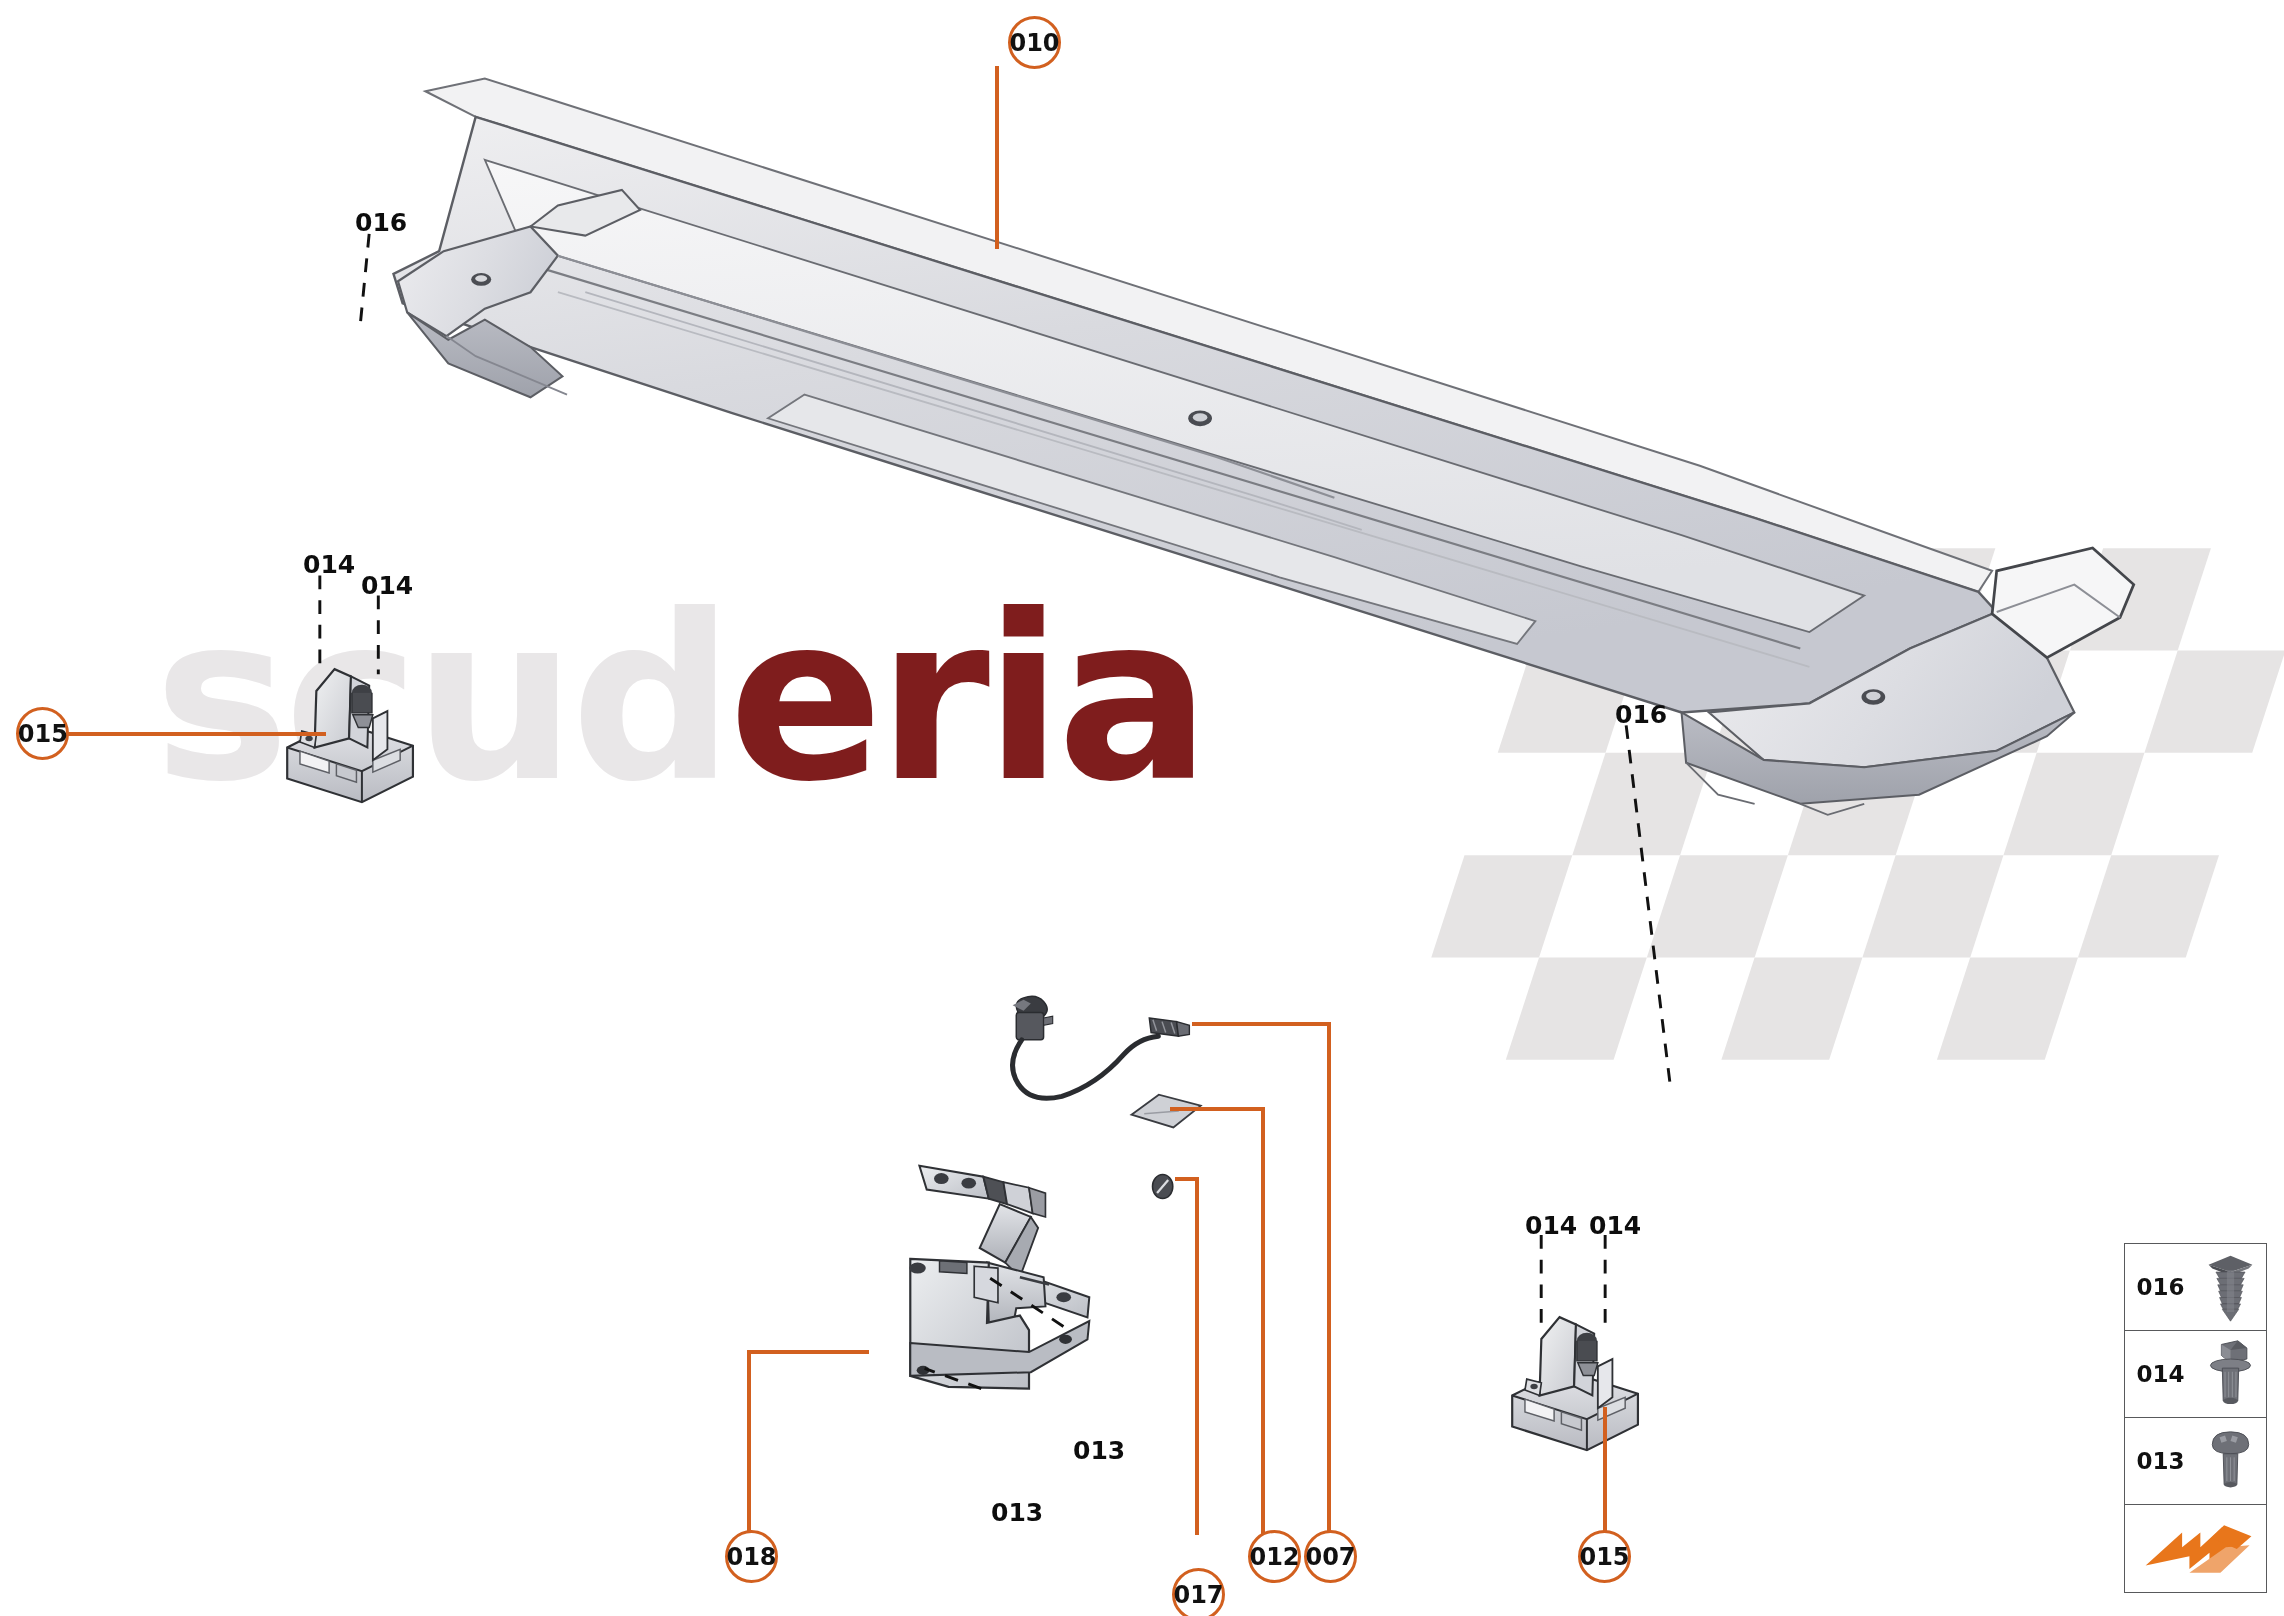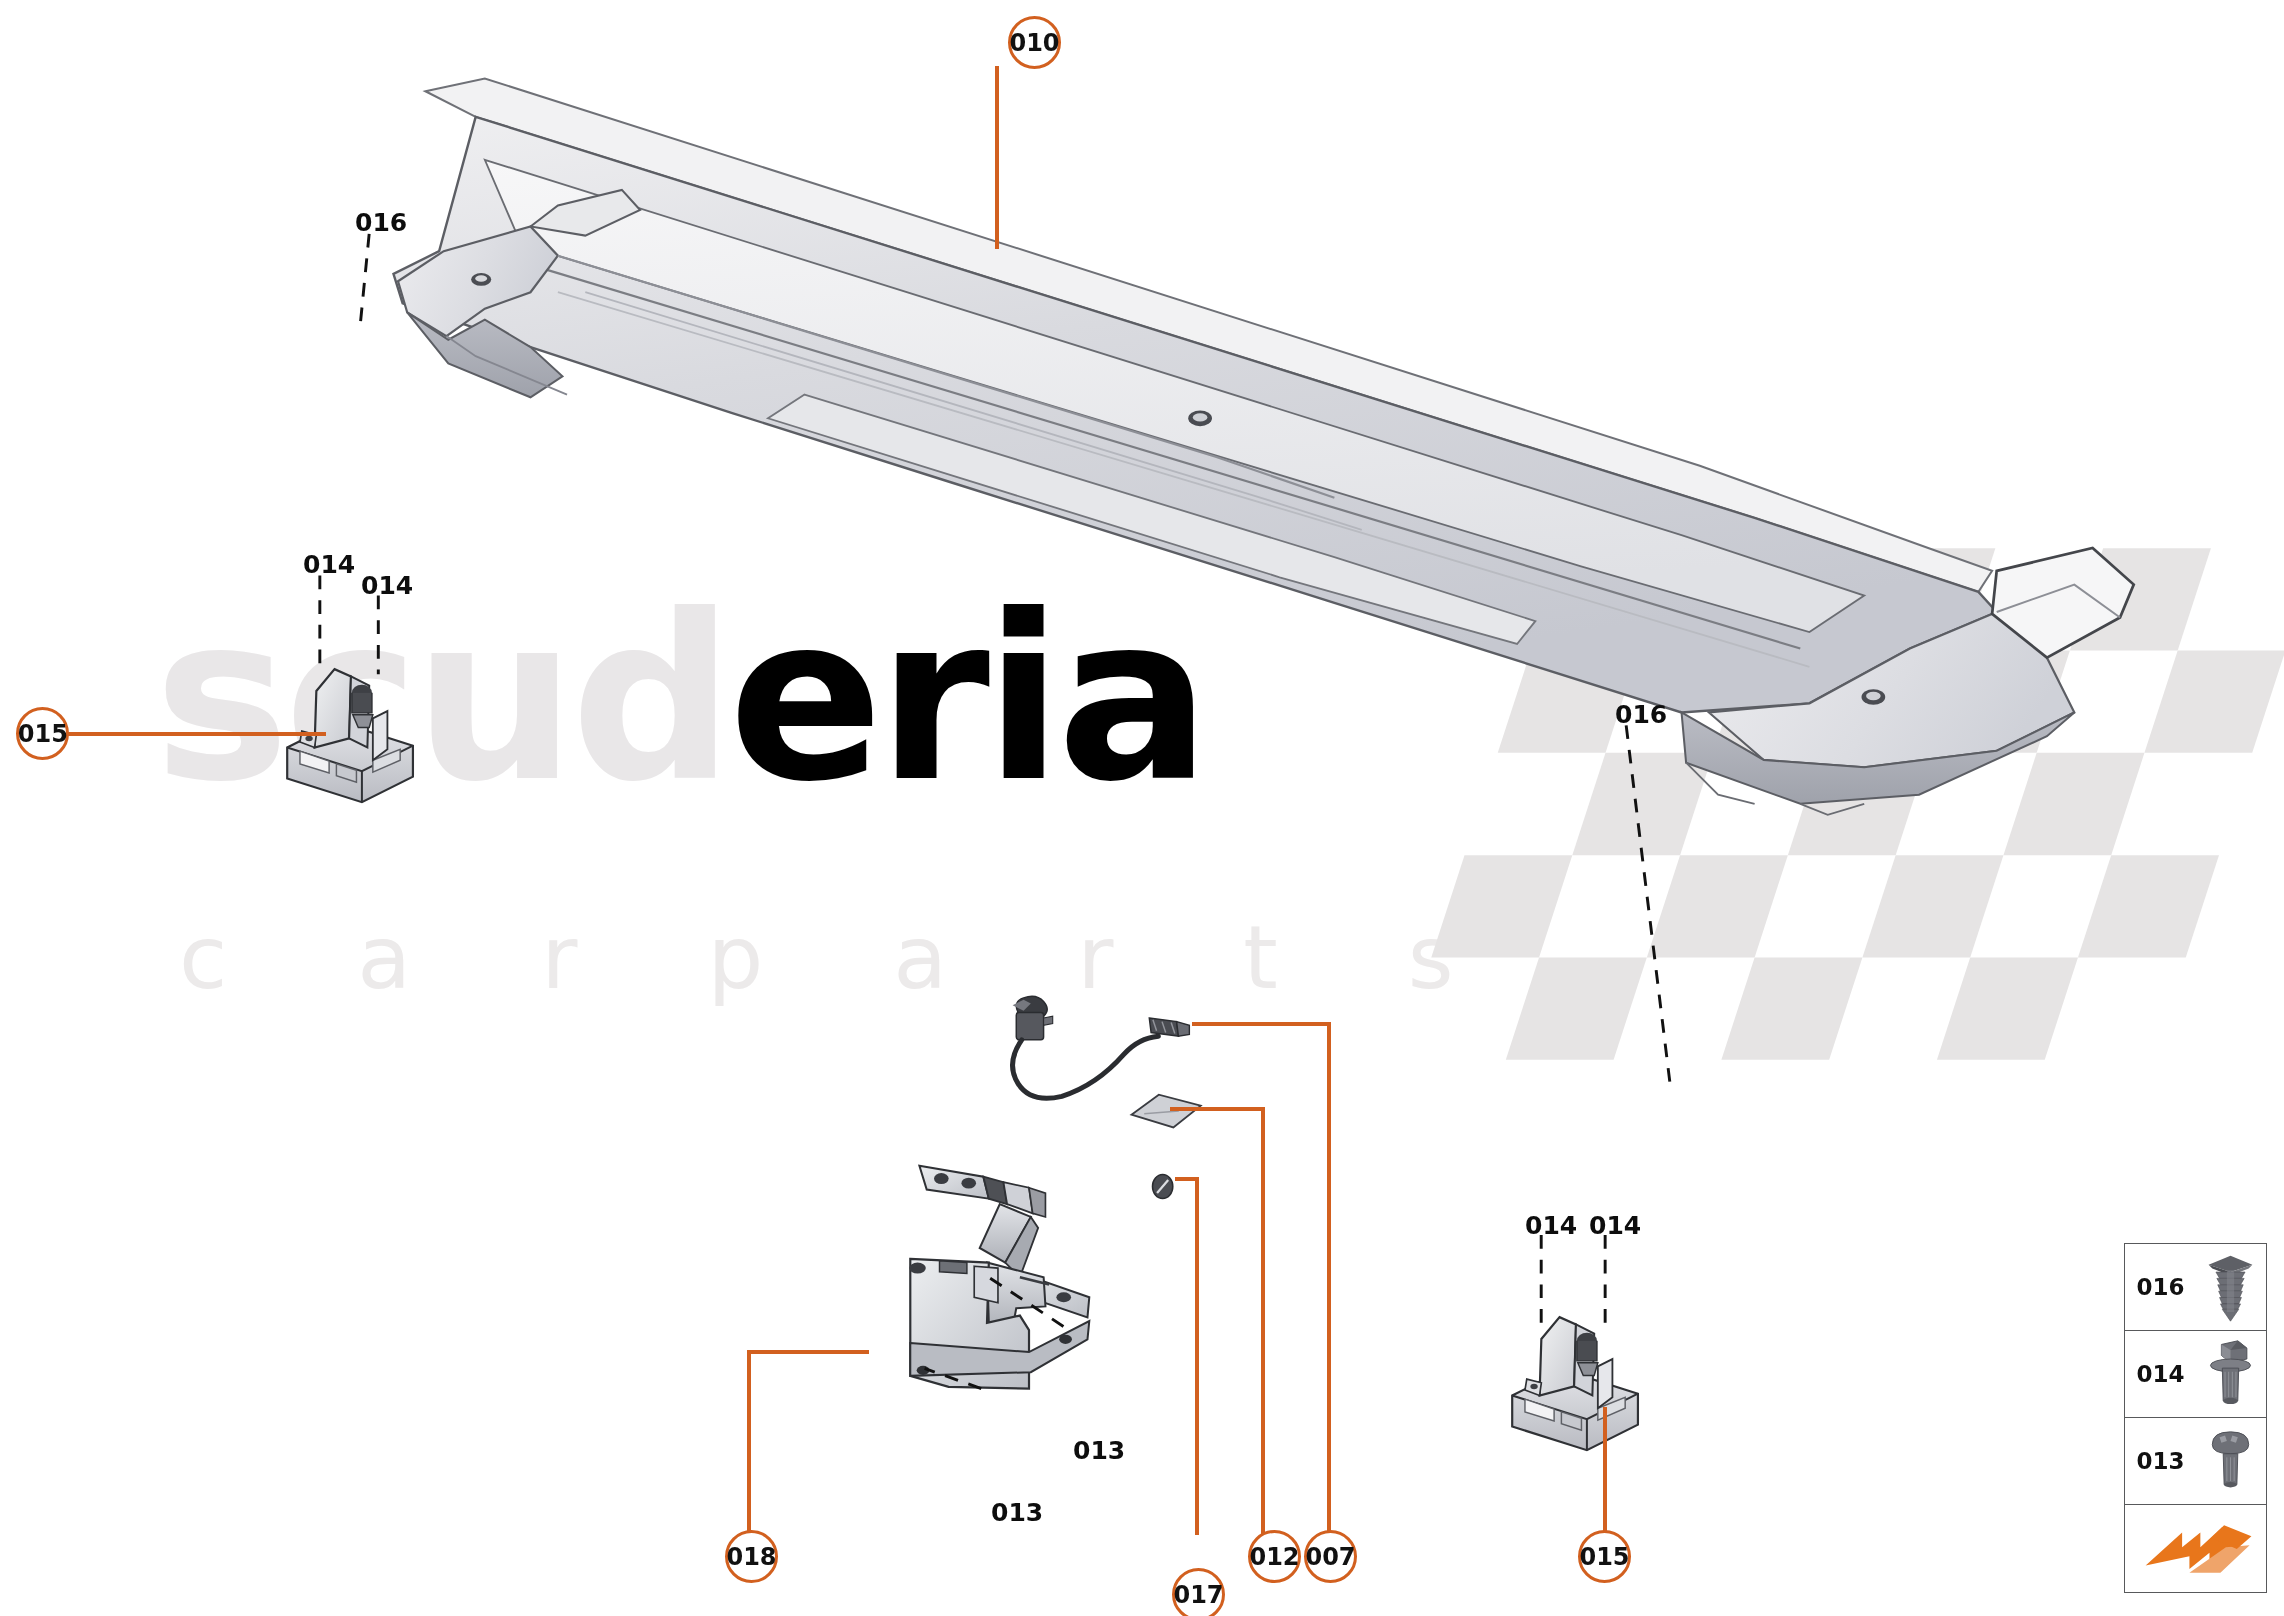--- a/index.html
+++ b/index.html
@@ -3,21 +3,21 @@
 <meta charset="utf-8">
 <style>
   html,body{margin:0;padding:0;background:#fff;}
   body{width:2284px;height:1616px;overflow:hidden;font-family:"DejaVu Sans","Liberation Sans",sans-serif;}
   #stage{position:relative;width:2284px;height:1616px;background:#ffffff;}
 
   
   .wm{position:absolute;pointer-events:none;user-select:none;}
   #wm-scuderia{left:154px;top:585px;font-size:228px;font-weight:bold;letter-spacing:-5.5px;line-height:1;}
   #wm-scuderia .g{color:#e9e7e8;}
-  #wm-scuderia .r{color:#000000;}
+  #wm-scuderia .r{color:#7f1d1d;}
   #wm-carparts{left:179px;top:914px;font-size:88px;color:#eceaea;letter-spacing:51px;font-weight:normal;line-height:1;}
   #wm-flag{left:1535px;top:548px;width:749px;height:512px;}
 
   
   .badge{position:absolute;width:53px;height:53px;border-radius:50%;
          border:3.7px solid #d2601f;background:#ffffff;
          display:flex;align-items:center;justify-content:center;
          font-size:24px;font-weight:bold;color:#111;box-sizing:border-box;letter-spacing:0px;}
   .lead{position:absolute;background:#d2601f;}
   .lead.v{width:3.7px;}
@@ -35,21 +35,20 @@
   #legend .ico{width:69px;display:flex;align-items:center;justify-content:center;}
 
   svg{display:block;overflow:visible;}
 </style>
 </head>
 <body>
 
 <div id="stage">
 
   <div id="wm-scuderia" class="wm"><span class="g">scud</span><span class="r">eria</span></div>
-  <div id="wm-carparts" class="wm">c a r   p a r t s</div>
 
   <svg id="wm-flag" class="wm" viewBox="0 0 820 560">
     <g fill="#e6e4e4">
       <g transform="skewX(-18)">
         <rect x="150" y="0" width="118" height="112"></rect>
         <rect x="386" y="0" width="118" height="112"></rect>
         <rect x="622" y="0" width="118" height="112"></rect>
         <rect x="32" y="112" width="118" height="112"></rect>
         <rect x="268" y="112" width="118" height="112"></rect>
         <rect x="504" y="112" width="118" height="112"></rect>

